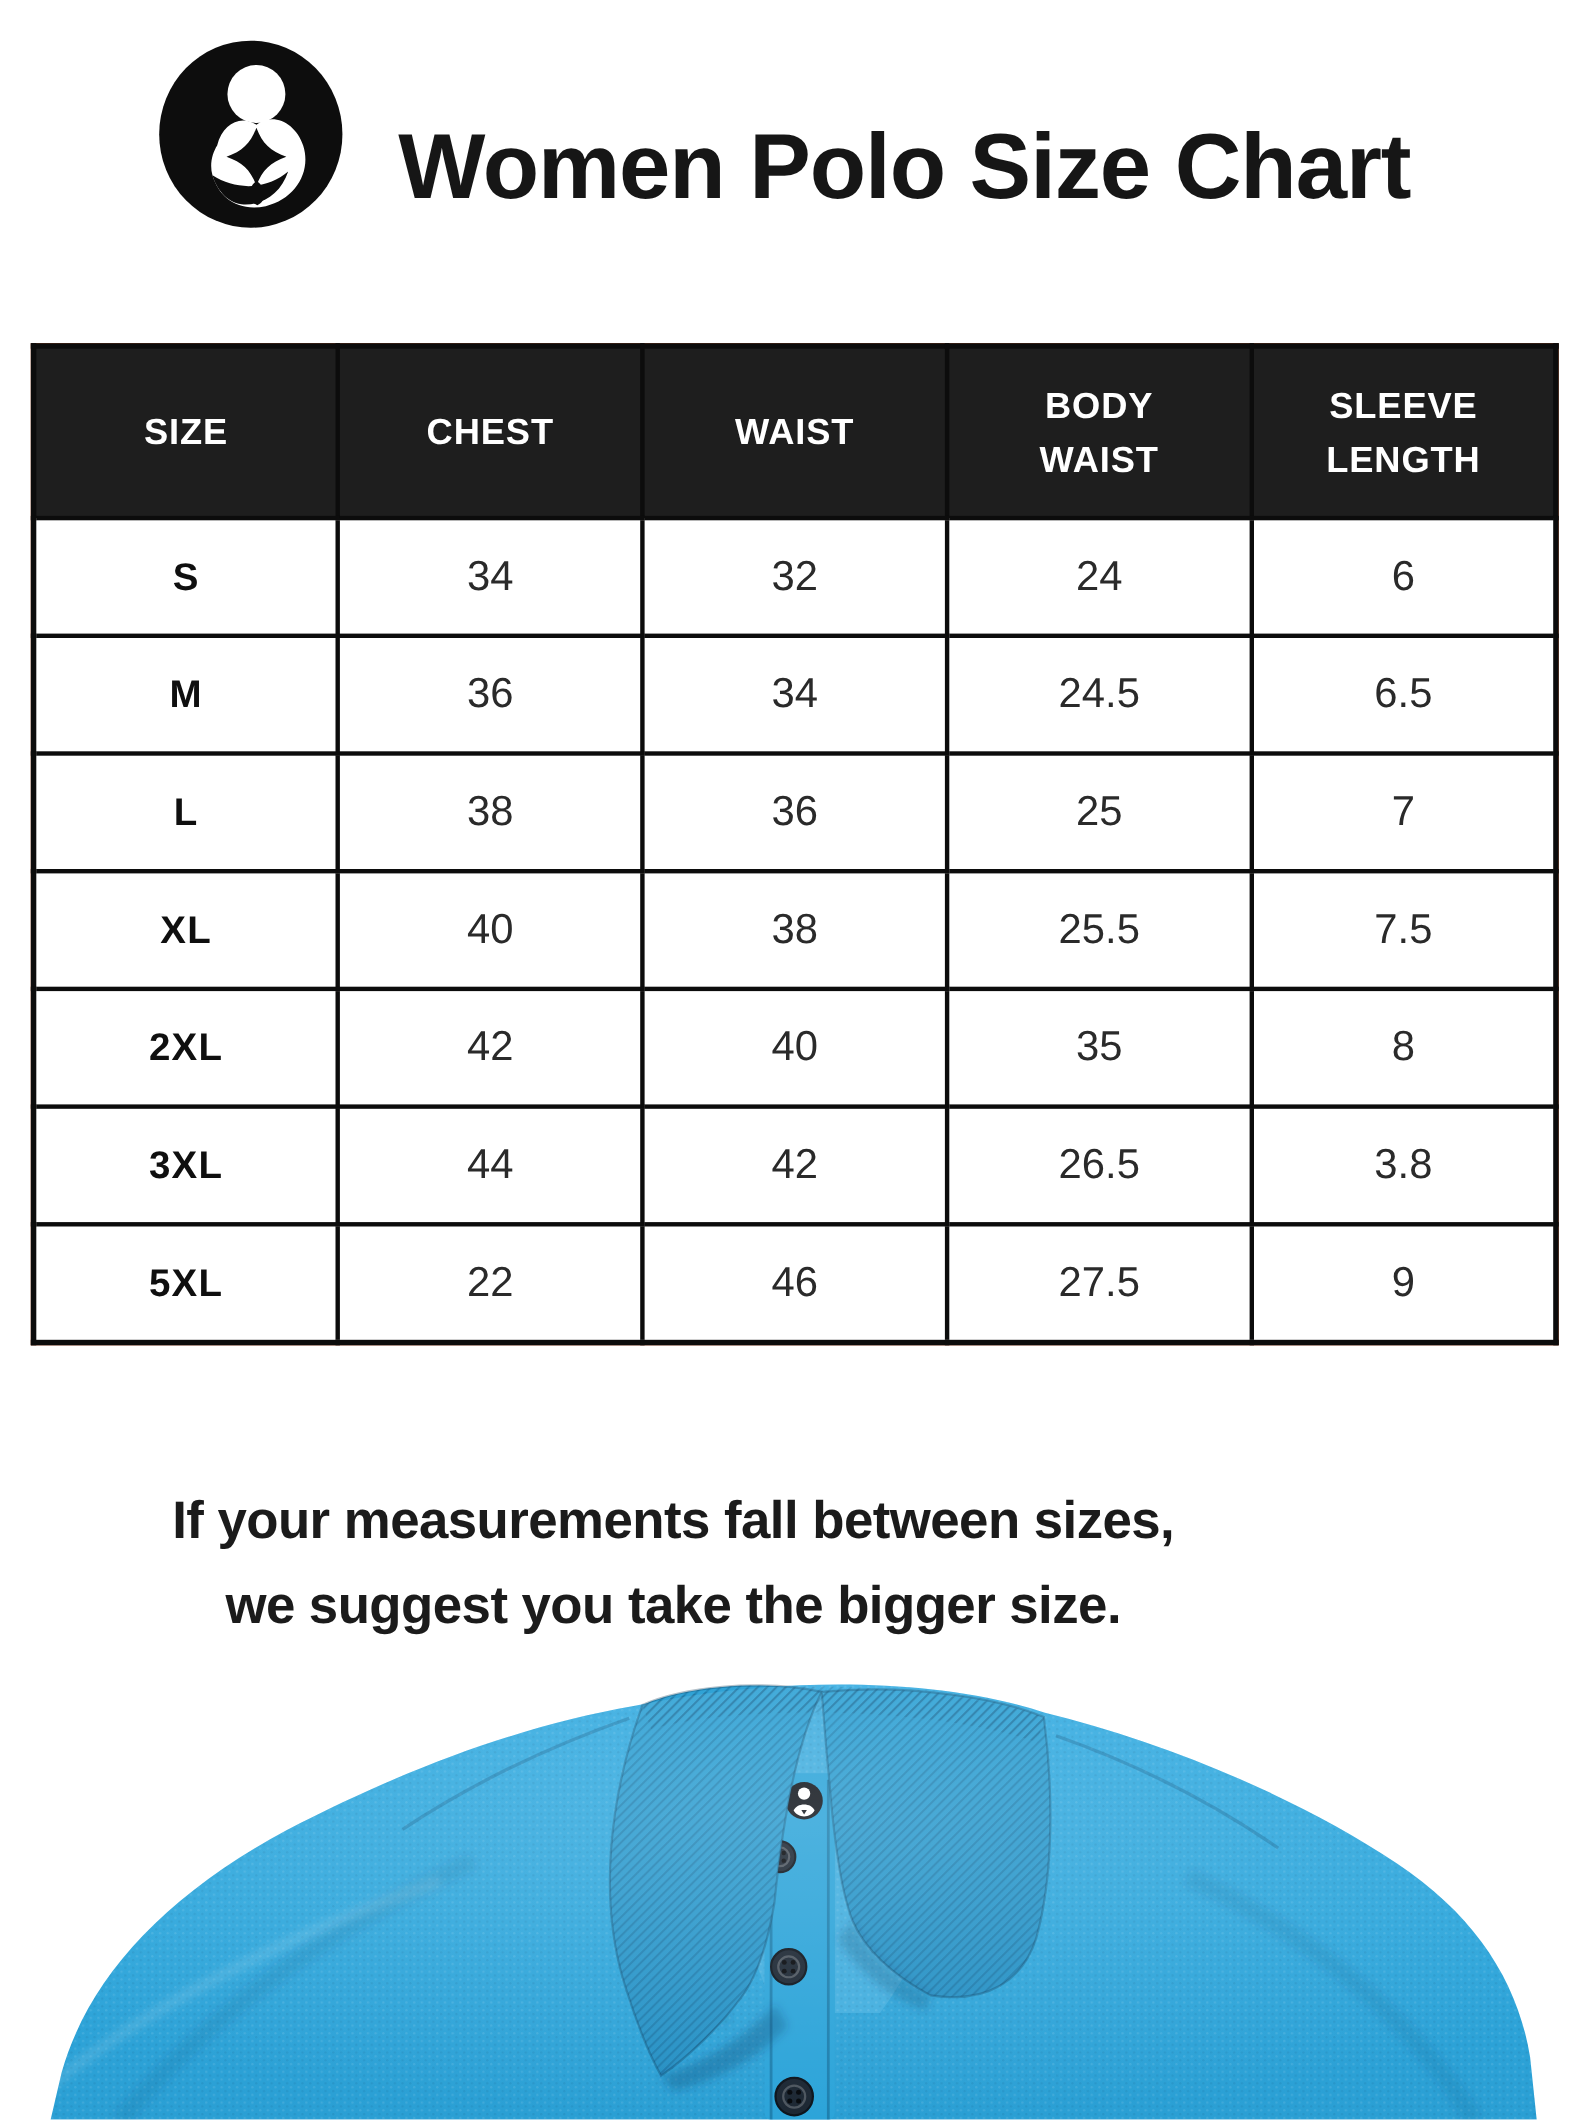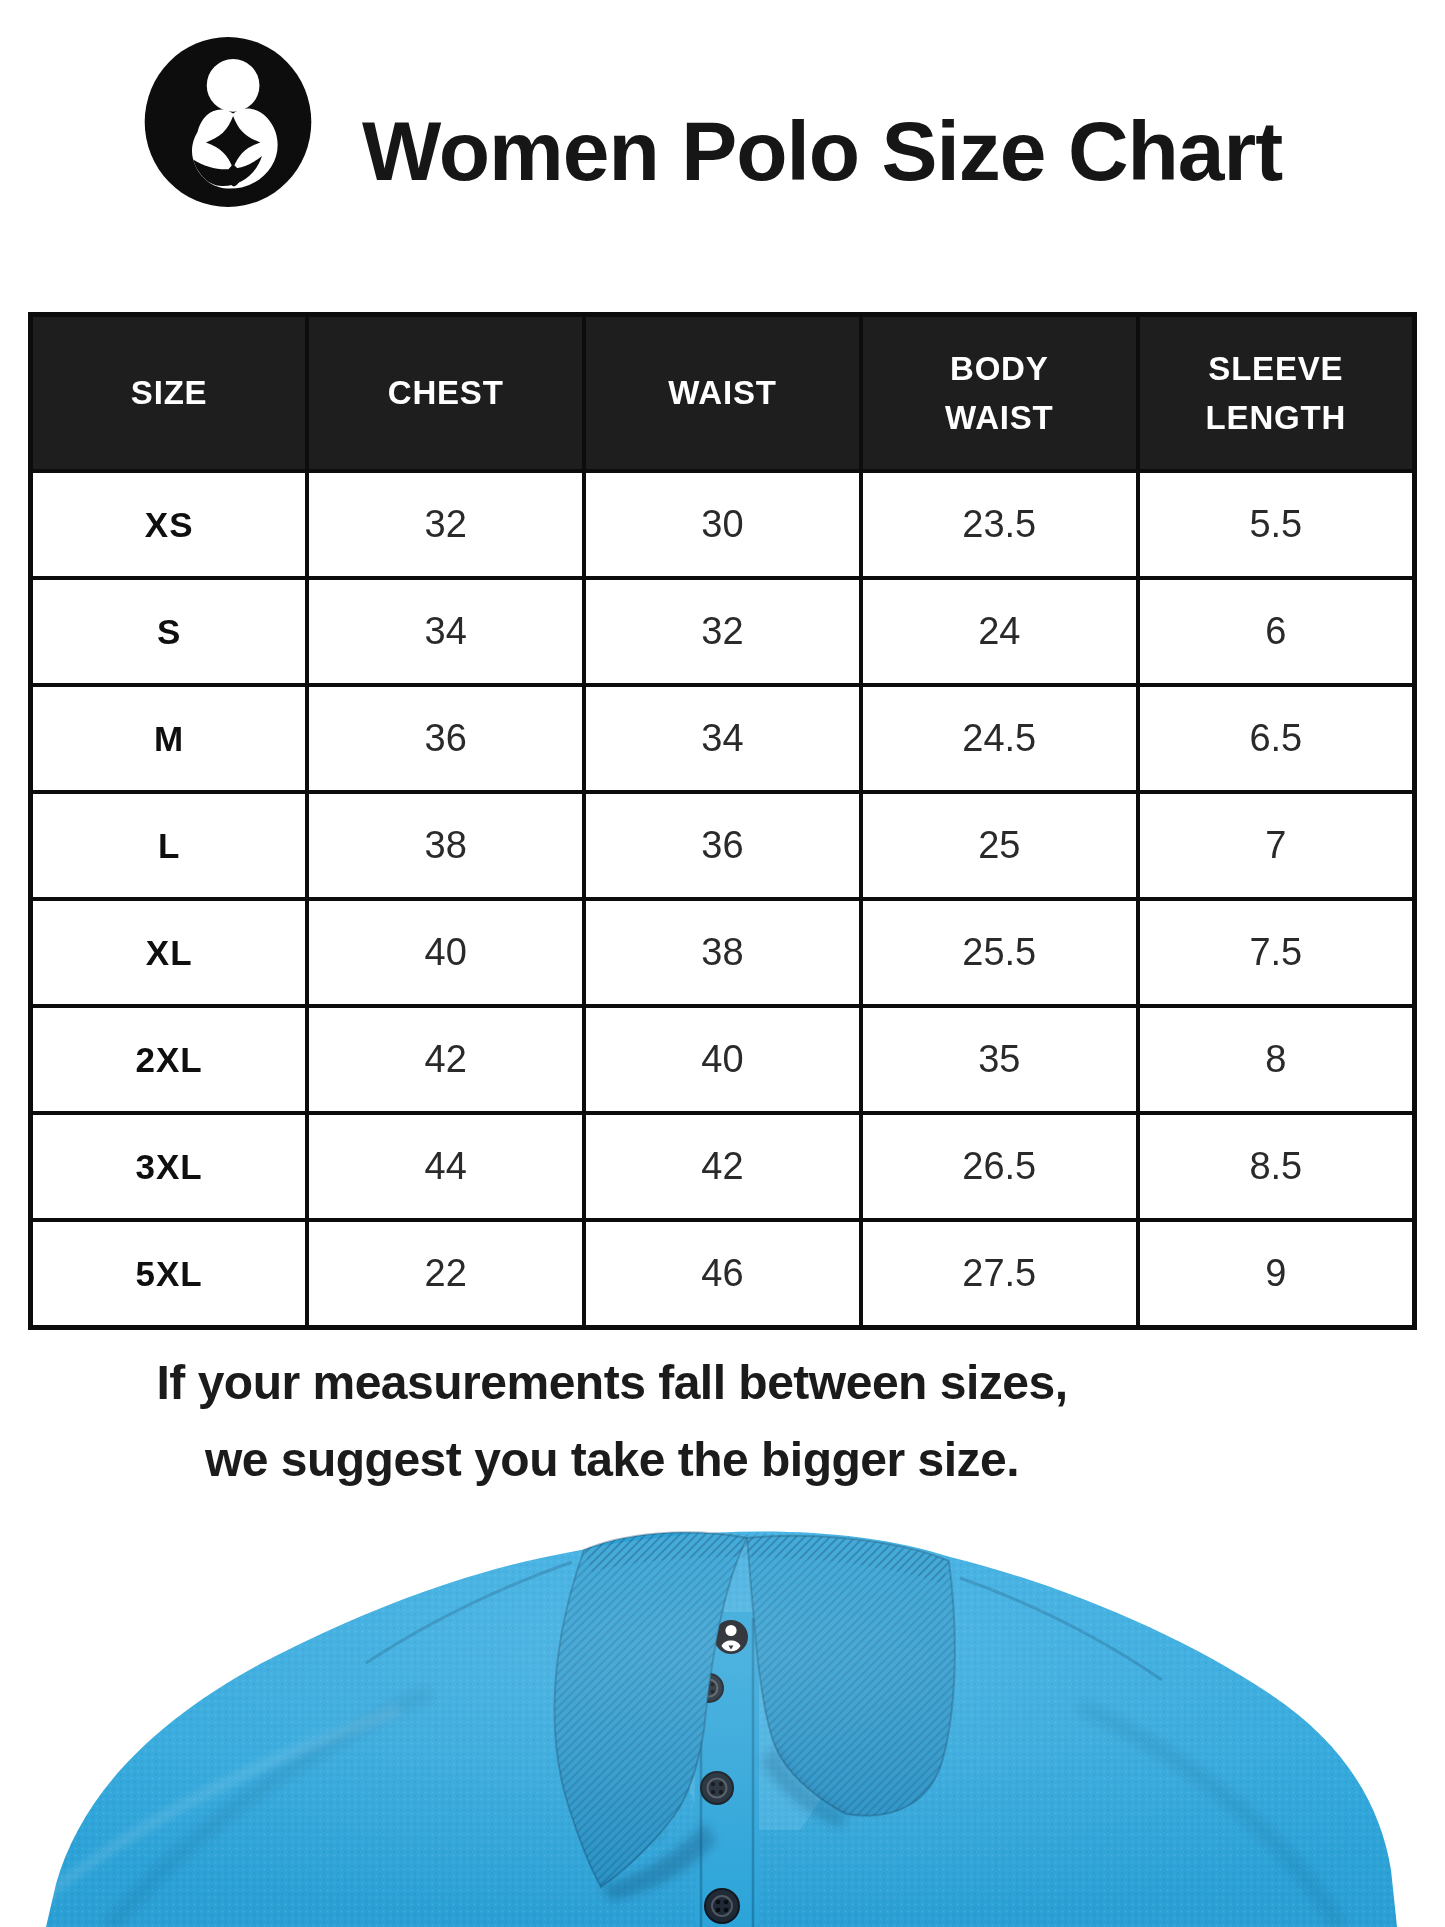--- a/index.html
+++ b/index.html
@@ -63,27 +63,20 @@
     <tr>
       <th><span class="hdr">SIZE</span></th>
       <th><span class="hdr">CHEST</span></th>
       <th><span class="hdr">WAIST</span></th>
       <th><span class="hdr">BODY WAIST</span></th>
       <th><span class="hdr">SLEEVE LENGTH</span></th>
     </tr>
   </thead>
   <tbody>
     <tr>
-      <td class="size-col">XS</td>
-      <td>32</td>
-      <td>30</td>
-      <td>23.5</td>
-      <td>5.5</td>
-    </tr>
-    <tr>
       <td class="size-col">S</td>
       <td>34</td>
       <td>32</td>
       <td>24</td>
       <td>6</td>
     </tr>
     <tr>
       <td class="size-col">M</td>
       <td>36</td>
       <td>34</td>
@@ -109,21 +102,21 @@
       <td>42</td>
       <td>40</td>
       <td>35</td>
       <td>8</td>
     </tr>
     <tr>
       <td class="size-col">3XL</td>
       <td>44</td>
       <td>42</td>
       <td>26.5</td>
-      <td>8.5</td>
+      <td>3.8</td>
     </tr>
     <tr>
       <td class="size-col">5XL</td>
       <td>22</td>
       <td>46</td>
       <td>27.5</td>
       <td>9</td>
     </tr>
   </tbody>
 </table>

